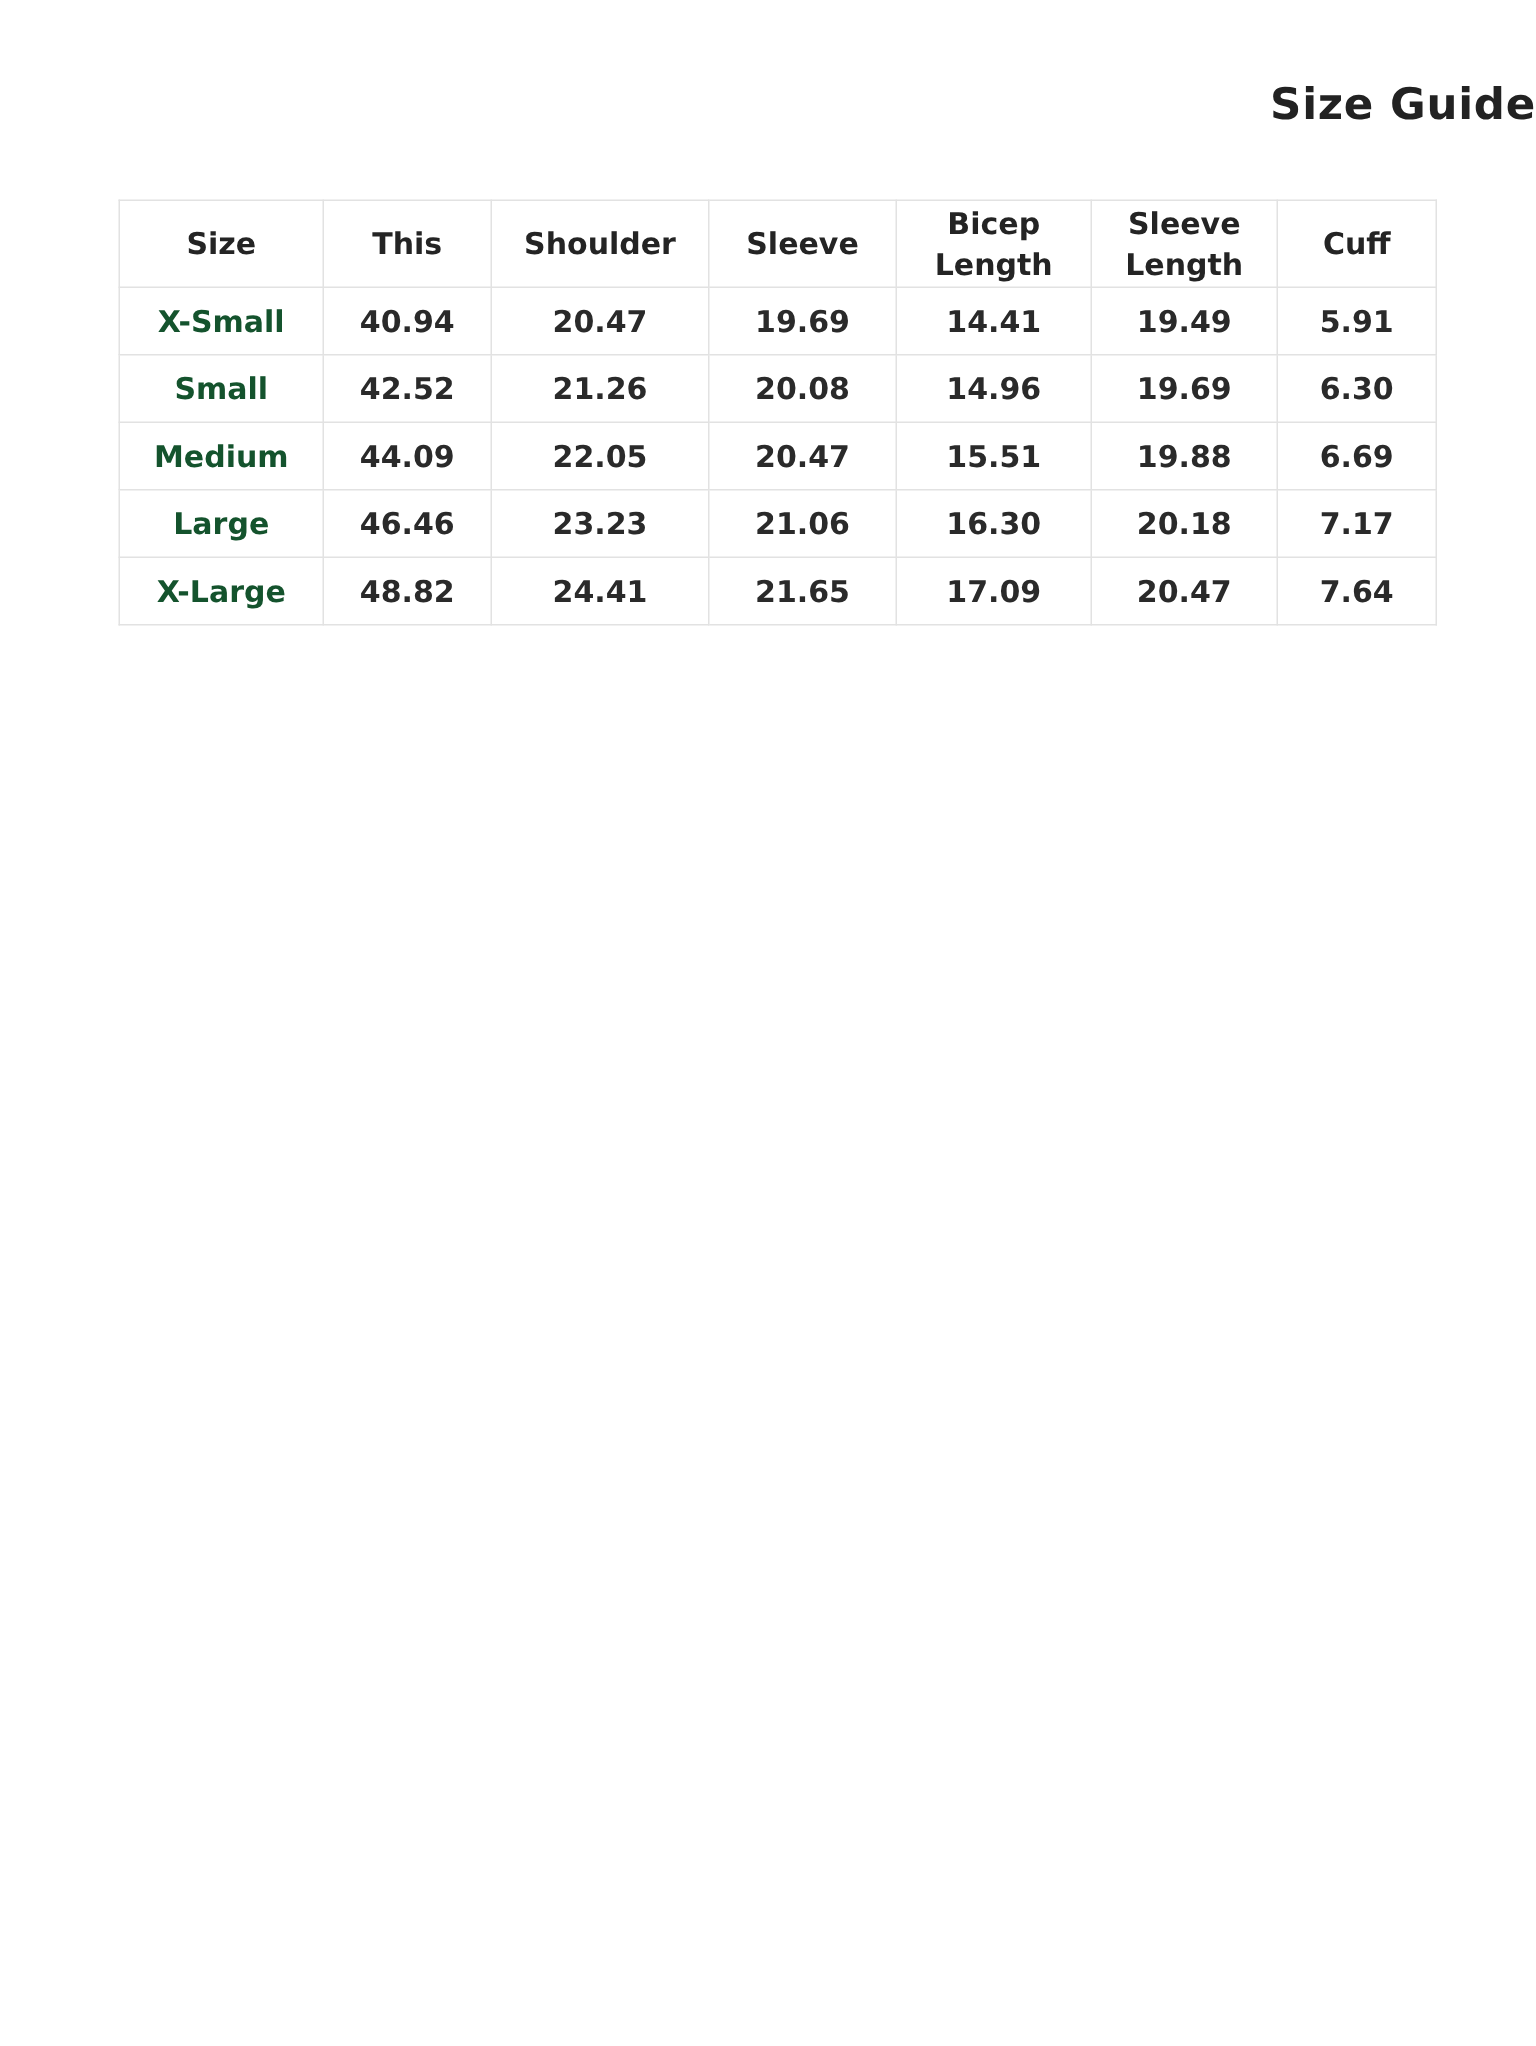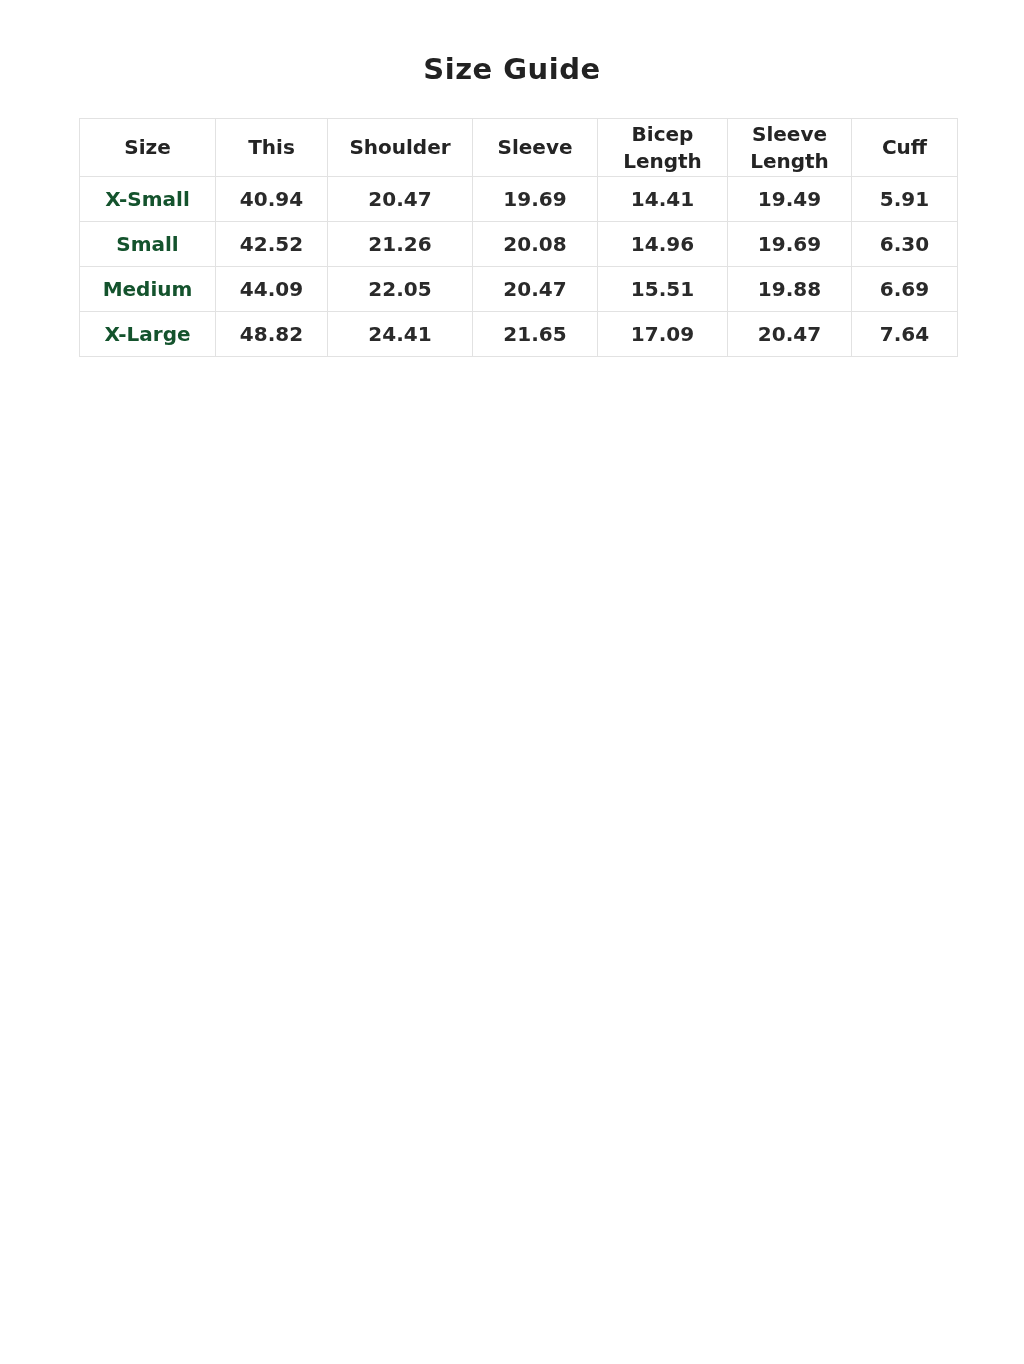--- a/index.html
+++ b/index.html
@@ -11,32 +11,32 @@
     color: #222222;
     overflow: hidden;
   }
   .page {
     width: 1024px;
     height: 1364px;
     background: #ffffff;
   }
   .page-title {
     margin-top: 52px;
-    text-align: center;
+    text-align: right;
     font-size: 29px;
     font-weight: bold;
     color: #222222;
     letter-spacing: 0.5px;
   }
   .content {
     margin-left: 79px;
     width: 878px;
   }
   table.size-table {
-    margin-top: 32px;
+    margin-top: 47px;
     border-collapse: collapse;
     table-layout: fixed;
     width: 878px;
   }
   table.size-table col.c-size     { width: 136px; }
   table.size-table col.c-bust     { width: 112px; }
   table.size-table col.c-shoulder { width: 145px; }
   table.size-table col.c-length   { width: 125px; }
   table.size-table col.c-bicep    { width: 130px; }
   table.size-table col.c-sleeve   { width: 124px; }
@@ -124,20 +124,29 @@
         <tr>
           <th>Medium</th>
           <td>44.09</td>
           <td>22.05</td>
           <td>20.47</td>
           <td>15.51</td>
           <td>19.88</td>
           <td>6.69</td>
         </tr>
         <tr>
+          <th>Large</th>
+          <td>46.46</td>
+          <td>23.23</td>
+          <td>21.06</td>
+          <td>16.30</td>
+          <td>20.18</td>
+          <td>7.17</td>
+        </tr>
+        <tr>
           <th>X-Large</th>
           <td>48.82</td>
           <td>24.41</td>
           <td>21.65</td>
           <td>17.09</td>
           <td>20.47</td>
           <td>7.64</td>
         </tr>
       </tbody>
     </table>

